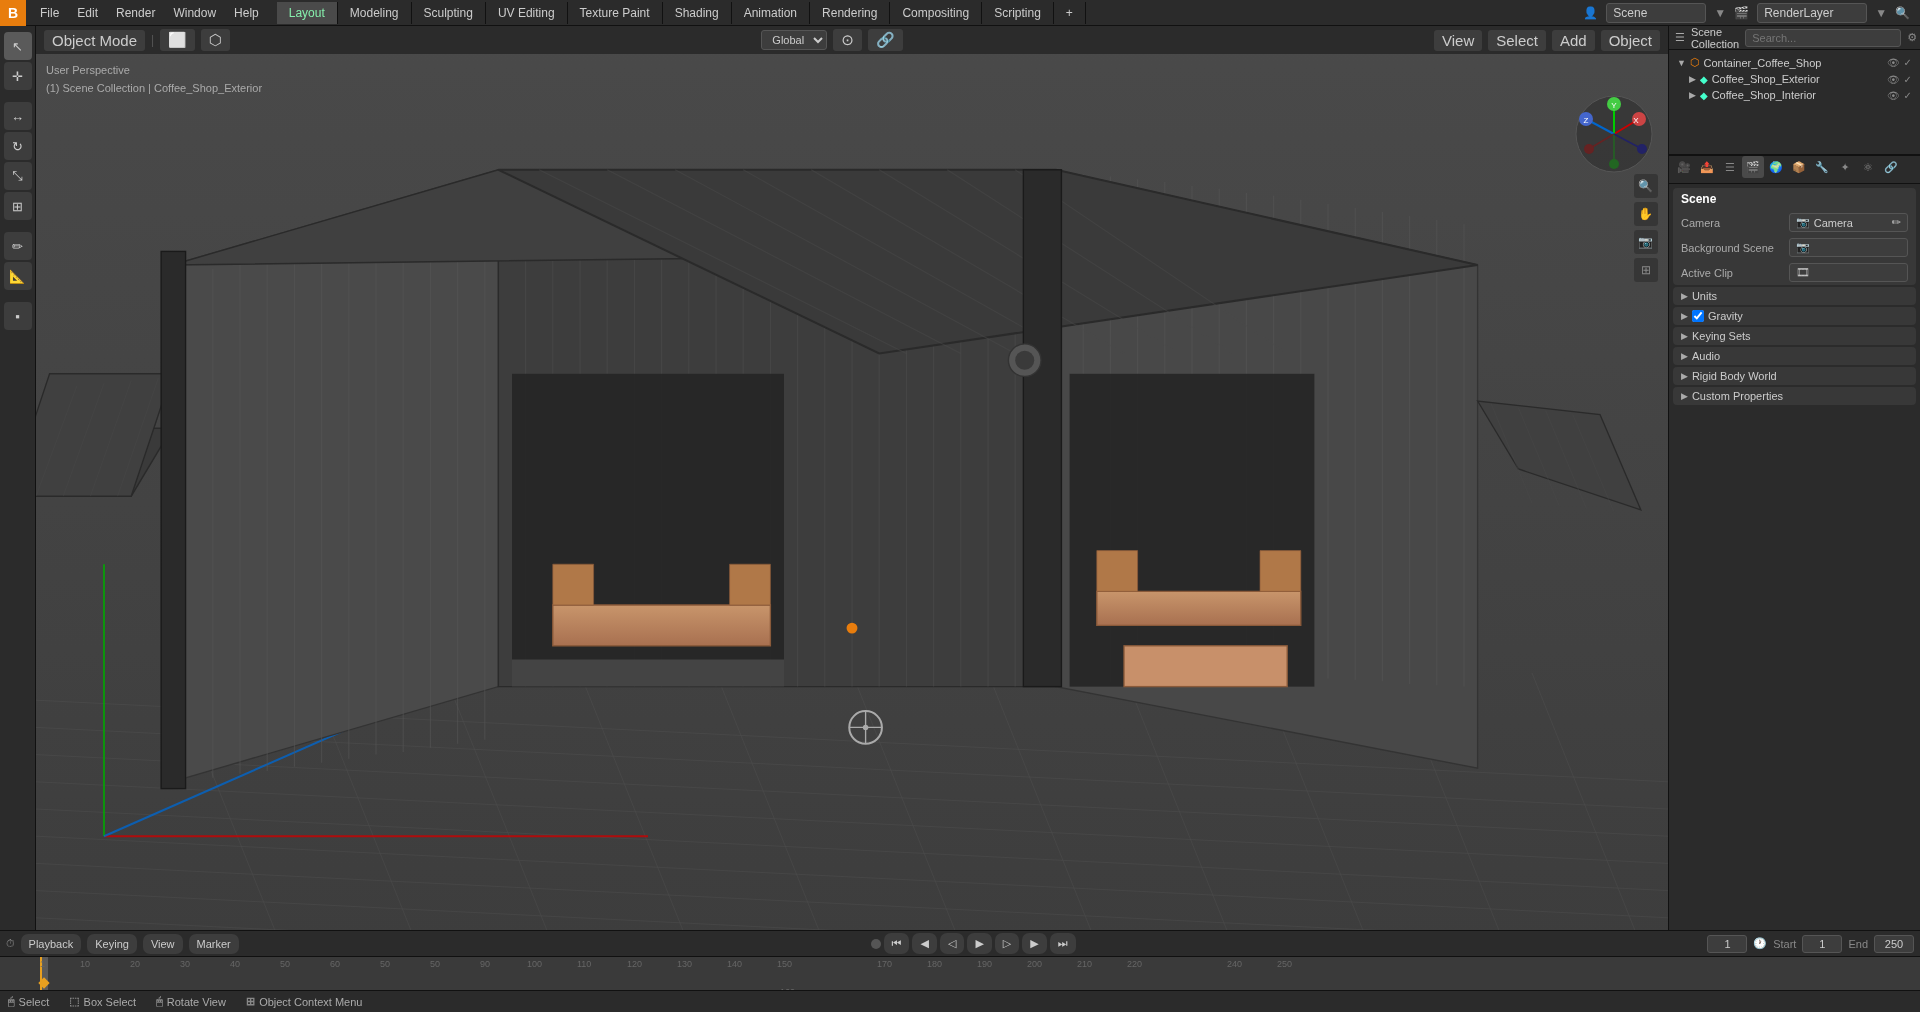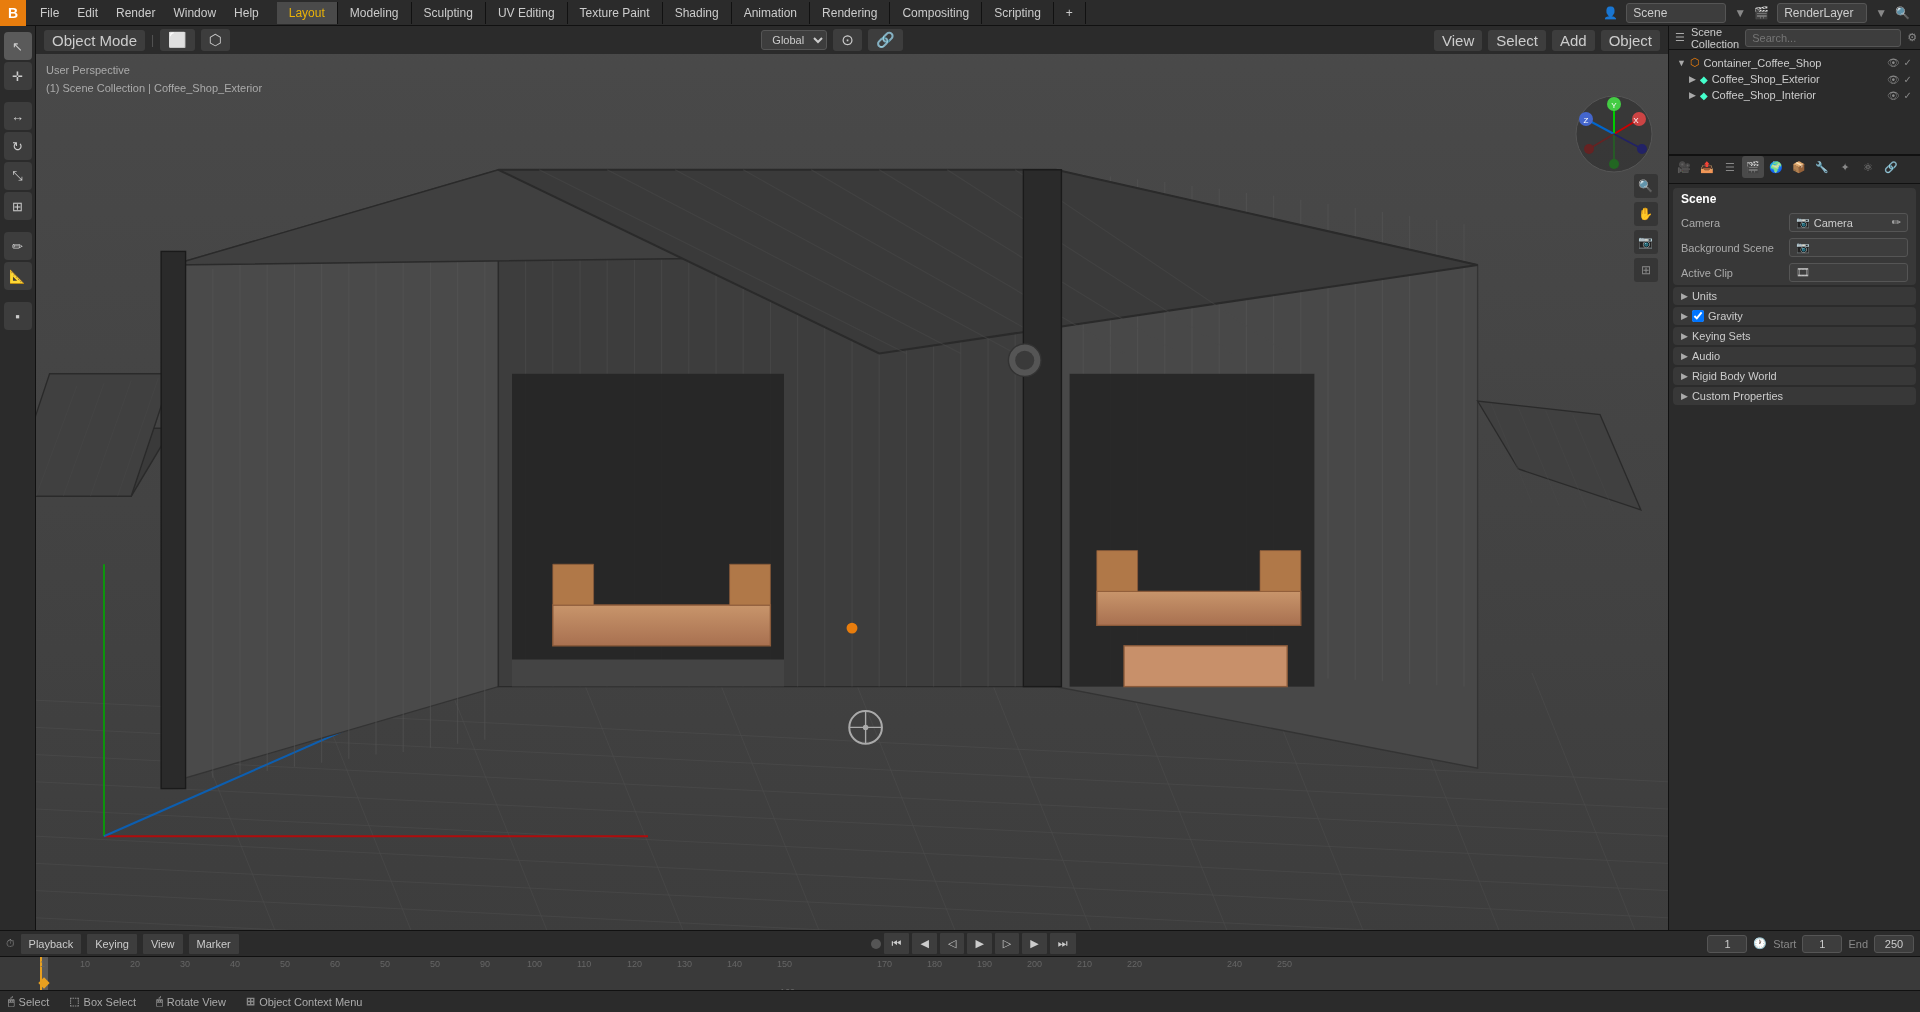--- a/index.html
+++ b/index.html
@@ -54,21 +54,21 @@
     }
     .top-tab {
       padding: 4px 12px;
       color: #ccc;
       cursor: pointer;
       font-size: 12px;
       border-right: 1px solid #111;
     }
     .top-tab.active {
       background: #4a4a4a;
-      color: #eab308;
+      color: #86efac;
     }
 
     .top-bar-right {
       margin-left: auto;
       display: flex;
       align-items: center;
       gap: 8px;
       padding-right: 10px;
       font-size: 12px;
     }
@@ -81,21 +81,21 @@
       font-size: 12px;
       width: 100px;
     }
     .render-layer-input {
       background: #3d3d3d;
       border: 1px solid #555;
       color: #ccc;
       padding: 2px 6px;
       border-radius: 3px;
       font-size: 12px;
-      width: 90px;
+      width: 110px;
     }
 
     
     #left-toolbar {
       position: absolute;
       top: 26px; left: 0;
       width: 36px;
       bottom: 60px;
       background: #2b2b2b;
       display: flex;
@@ -299,21 +299,21 @@
       align-items: center;
       gap: 4px;
       font-size: 11px;
       color: #ccc;
       cursor: pointer;
     }
     .tri-arrow { font-size: 9px; color: #aaa; }
     .timeline-btn {
       padding: 4px 8px;
       background: #3d3d3d;
-      border-radius: 1px;
+      border-radius: 7px;
       color: #ccc;
       cursor: pointer;
       font-size: 11px;
     }
     .status-item {
       display: flex;
       align-items: center;
       gap: 4px;
     }
     .status-key {

